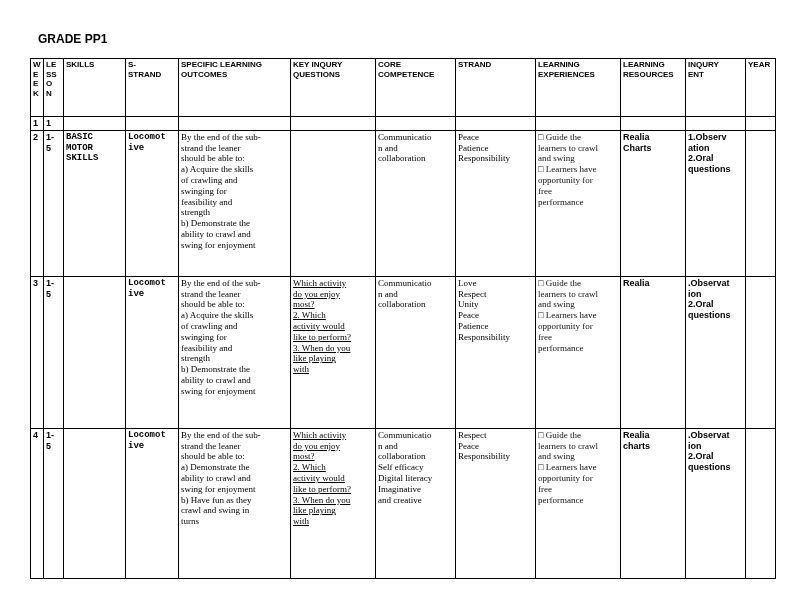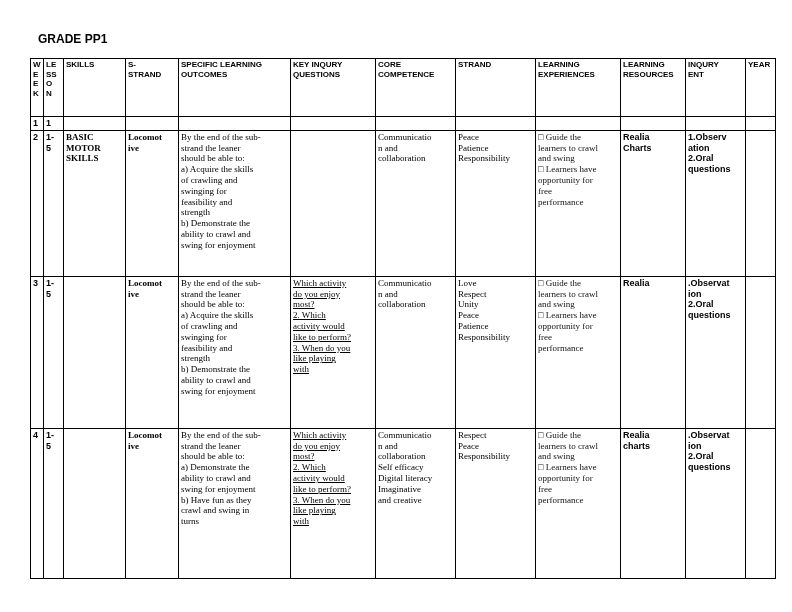--- a/index.html
+++ b/index.html
@@ -60,20 +60,21 @@
   tr.h-r2     { height: 146px; }
   tr.h-r3     { height: 152px; }
   tr.h-r4     { height: 150px; }
   td.b-sans {
     font-family: "Liberation Sans", sans-serif;
     font-weight: bold;
     font-size: 8px;
   }
   td.b-serif {
     font-weight: bold;
+    font-family: Liberation Mono, monospace;
   }
   td.pad-exp2 { padding-top: 44px; }
   td.pad-exp  { padding-top: 26px; }
   td.pad-inq  { padding-top: 22px; text-decoration: underline; }
   td.exp-cell { color: #111; }
 </style>
 </head>
 <body>
 
 <div class="page">

